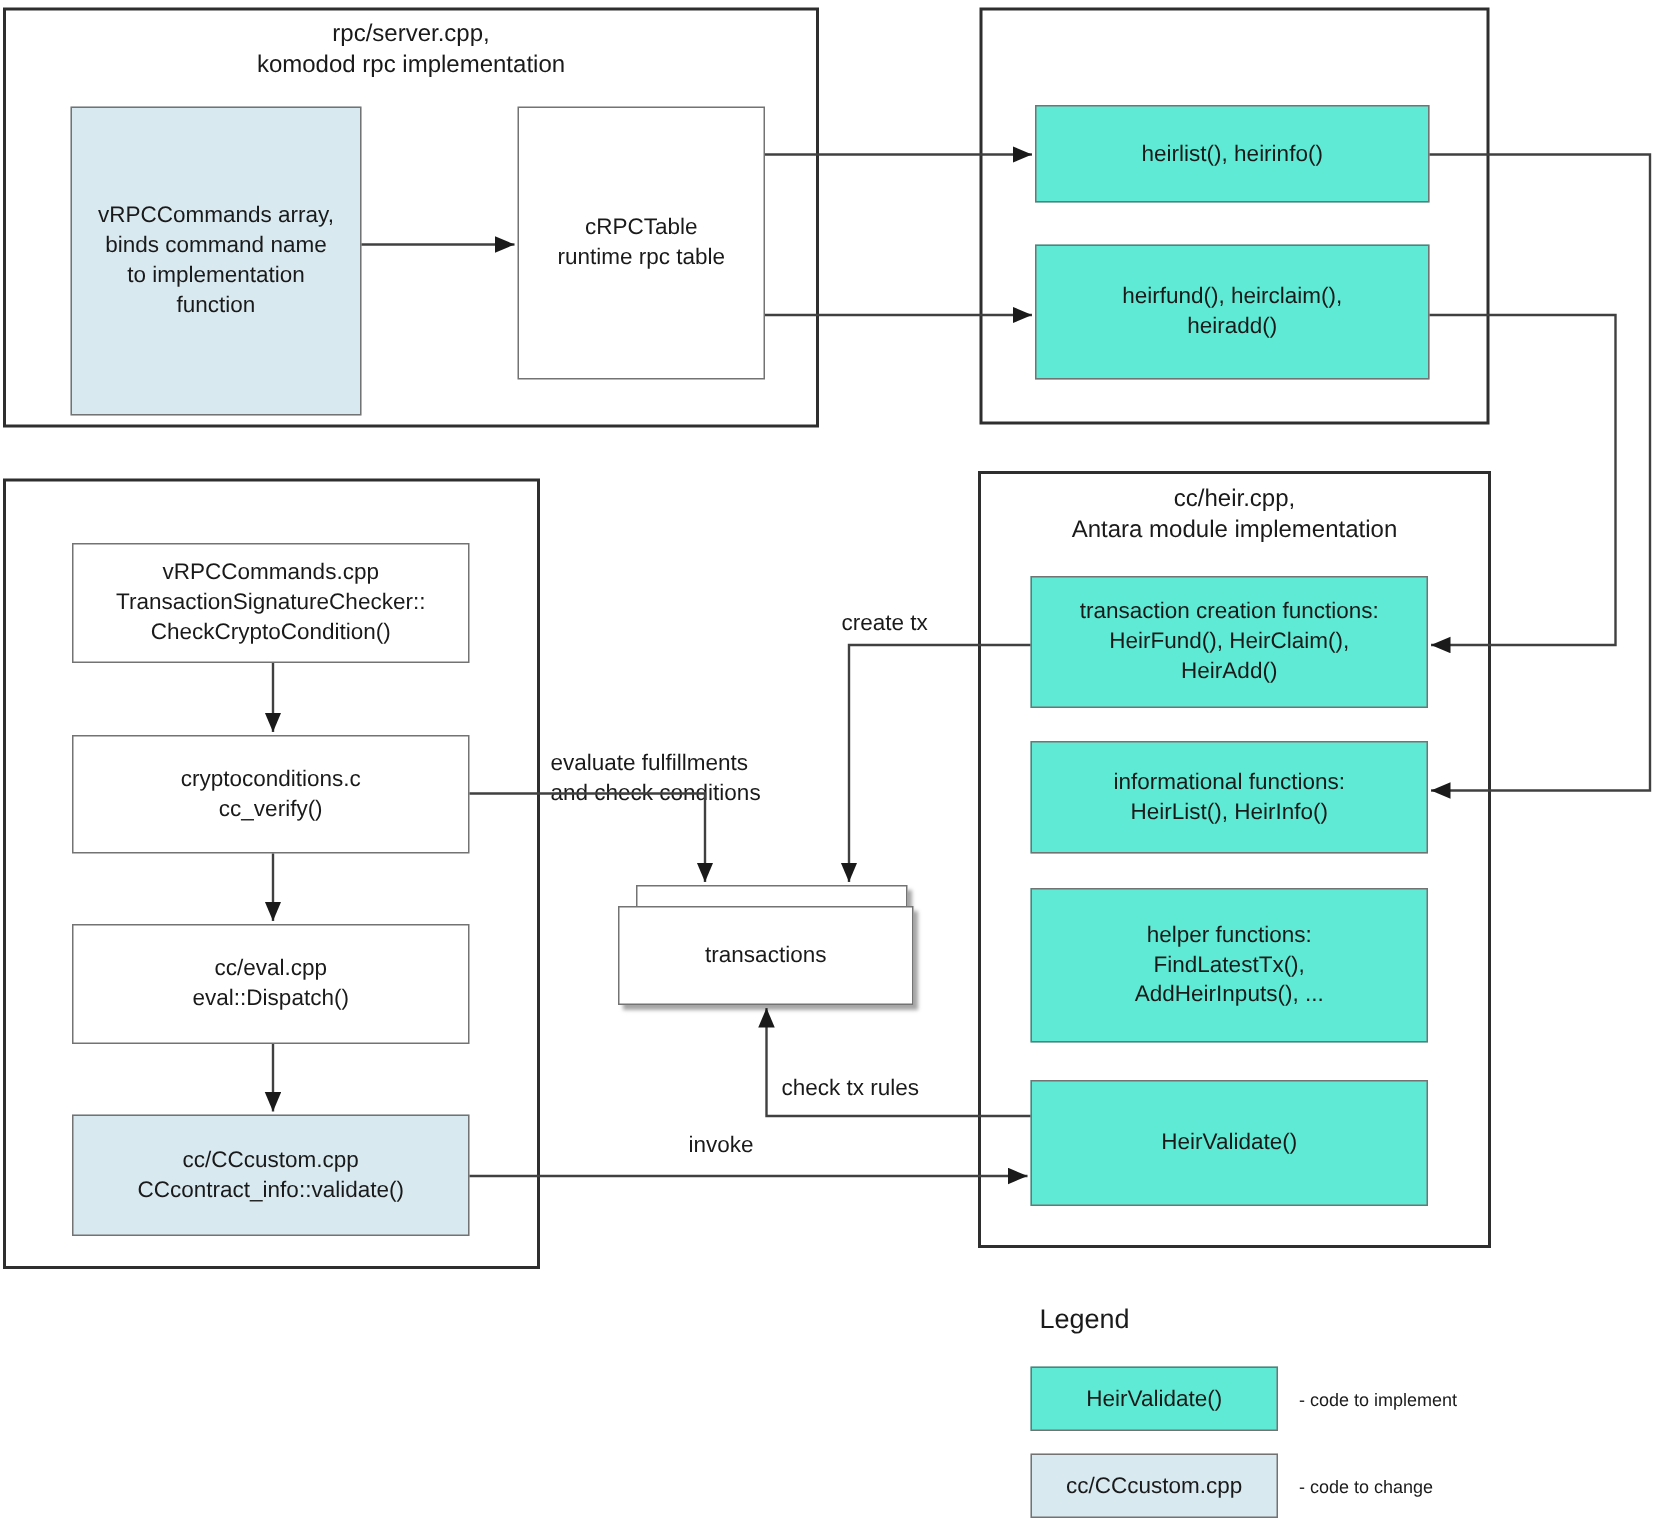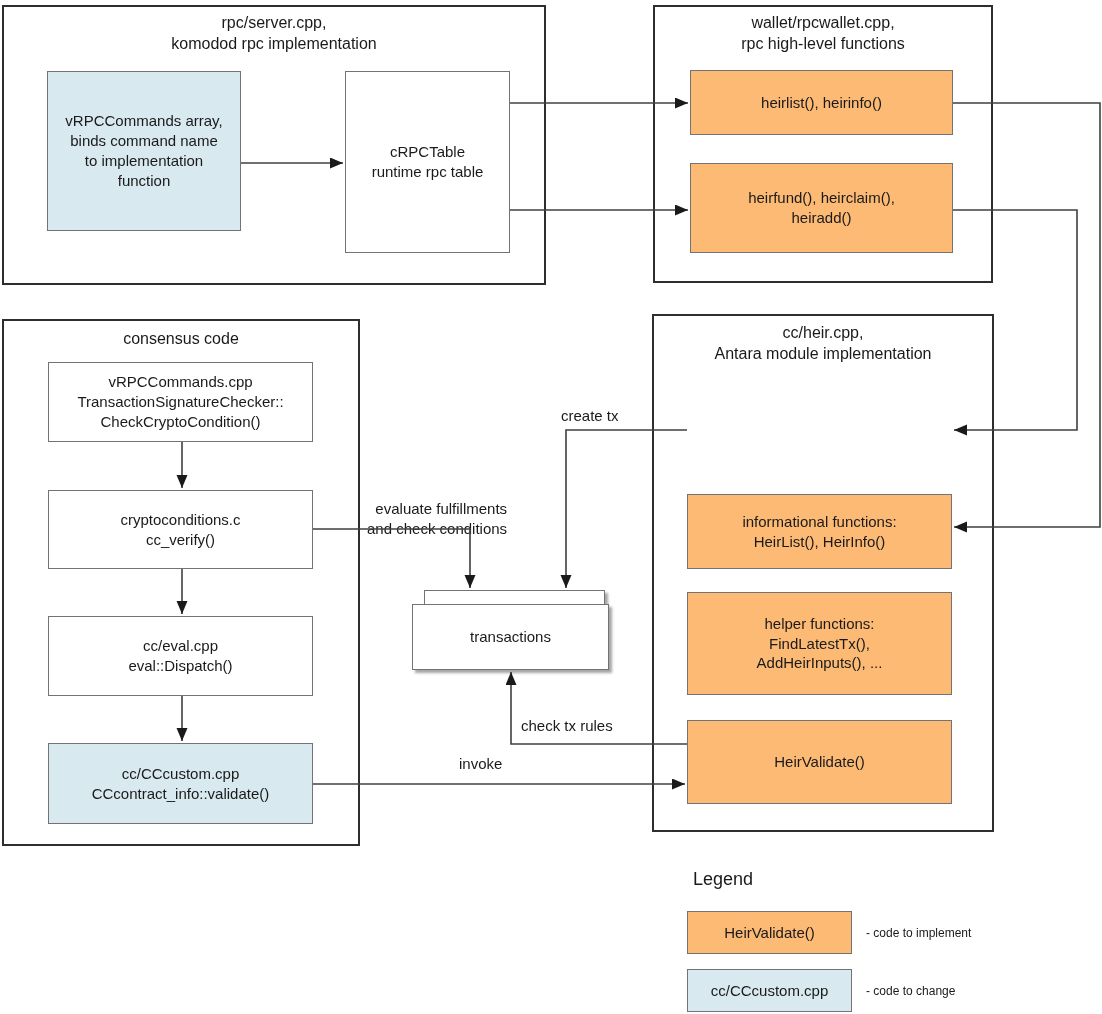--- a/index.html
+++ b/index.html
@@ -7,74 +7,74 @@
     position:relative;width:1102px;height:1014px;background:#ffffff;
     font-family:"Liberation Sans","DejaVu Sans",sans-serif;color:#1a1a1a;overflow:hidden;
   }
   .group{position:absolute;box-sizing:border-box;border:2px solid #2e2e2e;background:transparent;}
   .group-title{position:absolute;text-align:center;white-space:pre-line;font-size:16px;line-height:1.32;}
   .box{
     position:absolute;box-sizing:border-box;border:1.5px solid #737373;background:#ffffff;
     display:flex;align-items:center;justify-content:center;text-align:center;
     white-space:pre-line;font-size:15px;line-height:1.32;padding:2px;
   }
-  .fill-yellow{background:#fdba74;}
+  .fill-yellow{background:#5eead4;}
   .fill-blue{background:#d9e9f0;}
   .shadowed{box-shadow:3px 3px 2.5px #a6a6a6;}
-  .edge-label{position:absolute;font-size:15px;line-height:1.32;white-space:pre-line;text-align:right;}
+  .edge-label{position:absolute;font-size:15px;line-height:1.32;white-space:pre-line;}
   #connectors{position:absolute;left:0;top:0;width:1102px;height:1014px;pointer-events:none;}
   .legend-title{position:absolute;font-size:18px;}
   .legend-row{position:absolute;display:flex;align-items:center;gap:14px;}
   .legend-swatch{
     box-sizing:border-box;width:165px;height:43px;border:1.5px solid #737373;
     display:flex;align-items:center;justify-content:center;font-size:15px;
   }
   .legend-text{font-size:12px;}
 </style>
 </head>
 <body>
 
 <div id="stage">
 
   <div class="group" style="left:2px;top:5px;width:544px;height:280px;"></div>
   <div class="group-title" style="left:2px;top:12px;width:544px;">rpc/server.cpp,
 komodod rpc implementation</div>
 
   <div class="group" style="left:653px;top:5px;width:340px;height:278px;"></div>
-  <div class="group-title" style="left:653px;top:12px;width:340px;">wallet/rpcwallet.cpp,
-rpc high-level functions</div>
 
   <div class="group" style="left:2px;top:319px;width:358px;height:527px;"></div>
-  <div class="group-title" style="left:2px;top:328px;width:358px;">consensus code</div>
 
   <div class="group" style="left:652px;top:314px;width:342px;height:518px;"></div>
   <div class="group-title" style="left:652px;top:322px;width:342px;">cc/heir.cpp,
 Antara module implementation</div>
 
-  <div class="box fill-blue" style="left:47px;top:71px;width:194px;height:160px;">vRPCCommands array,
+  <div class="box fill-blue" style="left:47px;top:71px;width:194px;height:206px;">vRPCCommands array,
 binds command name
 to implementation
 function</div>
   <div class="box" style="left:345px;top:71px;width:165px;height:182px;">cRPCTable
 runtime rpc table</div>
 
   <div class="box fill-yellow" style="left:690px;top:70px;width:263px;height:65px;">heirlist(), heirinfo()</div>
   <div class="box fill-yellow" style="left:690px;top:163px;width:263px;height:90px;">heirfund(), heirclaim(),
 heiradd()</div>
 
   <div class="box" style="left:48px;top:362px;width:265px;height:80px;">vRPCCommands.cpp
 TransactionSignatureChecker::
 CheckCryptoCondition()</div>
   <div class="box" style="left:48px;top:616px;width:265px;height:80px;">cc/eval.cpp
 eval::Dispatch()</div>
   <div class="box" style="left:48px;top:490px;width:265px;height:79px;">cryptoconditions.c
 cc_verify()</div>
   <div class="box fill-blue" style="left:48px;top:743px;width:265px;height:81px;">cc/CCcustom.cpp
 CCcontract_info::validate()</div>
 
+  <div class="box fill-yellow" style="left:687px;top:384px;width:265px;height:88px;">transaction creation functions:
+HeirFund(), HeirClaim(),
+HeirAdd()</div>
   <div class="box fill-yellow" style="left:687px;top:494px;width:265px;height:75px;">informational functions:
 HeirList(), HeirInfo()</div>
   <div class="box fill-yellow" style="left:687px;top:592px;width:265px;height:103px;text-align:center;">helper functions:
 FindLatestTx(),
 AddHeirInputs(), ...</div>
   <div class="box fill-yellow" style="left:687px;top:720px;width:265px;height:84px;">HeirValidate()</div>
 
   <div class="box shadowed" style="left:424px;top:590px;width:181px;height:66px;"></div>
   <div class="box shadowed" style="left:412px;top:604px;width:197px;height:66px;">transactions</div>
 

